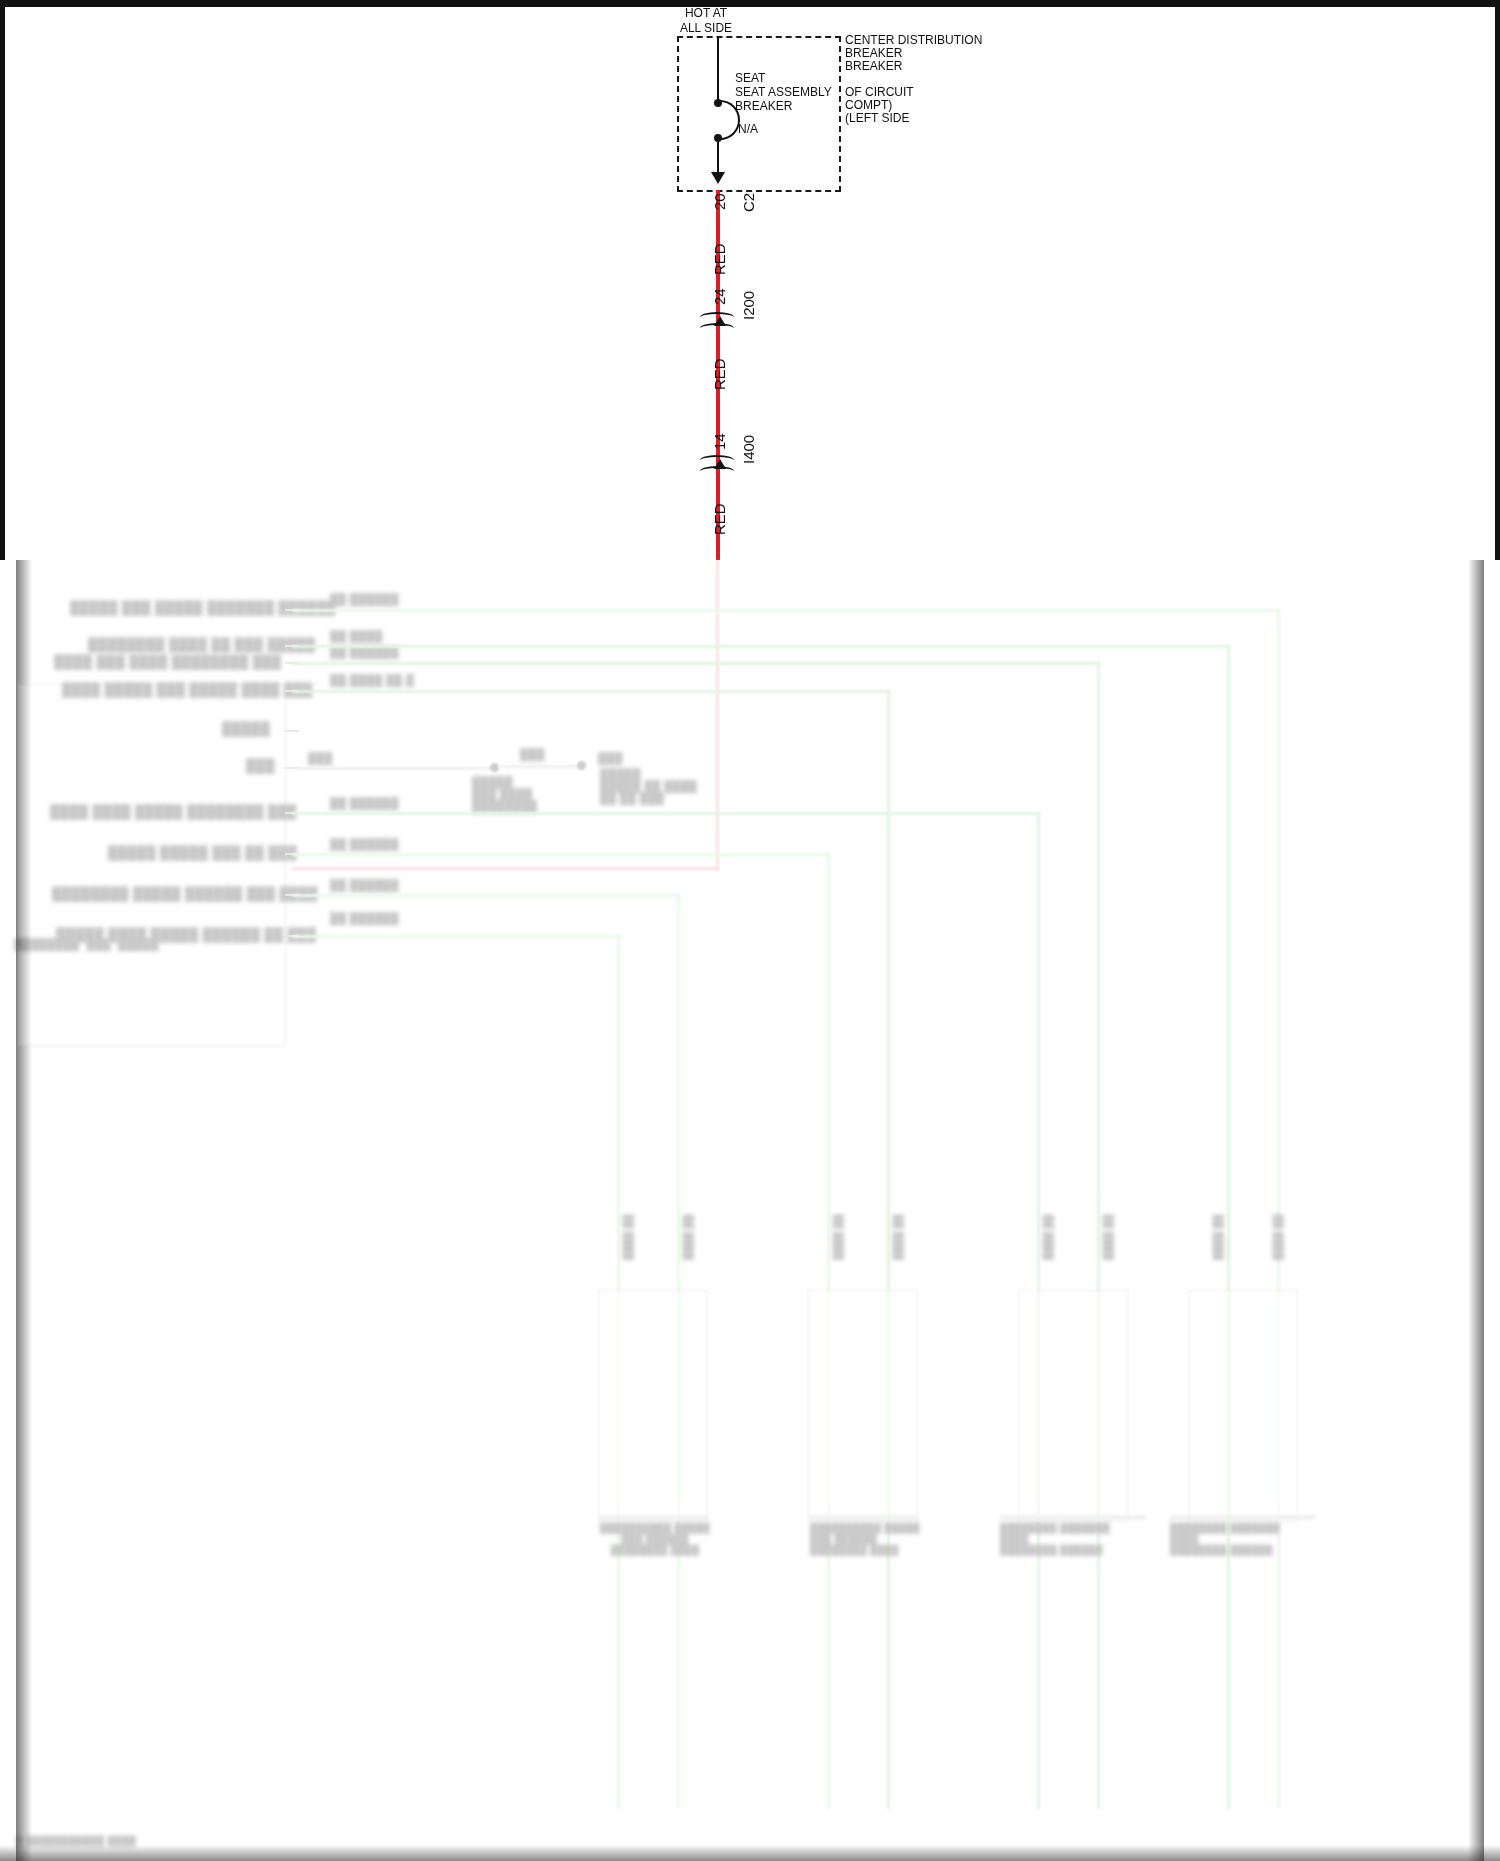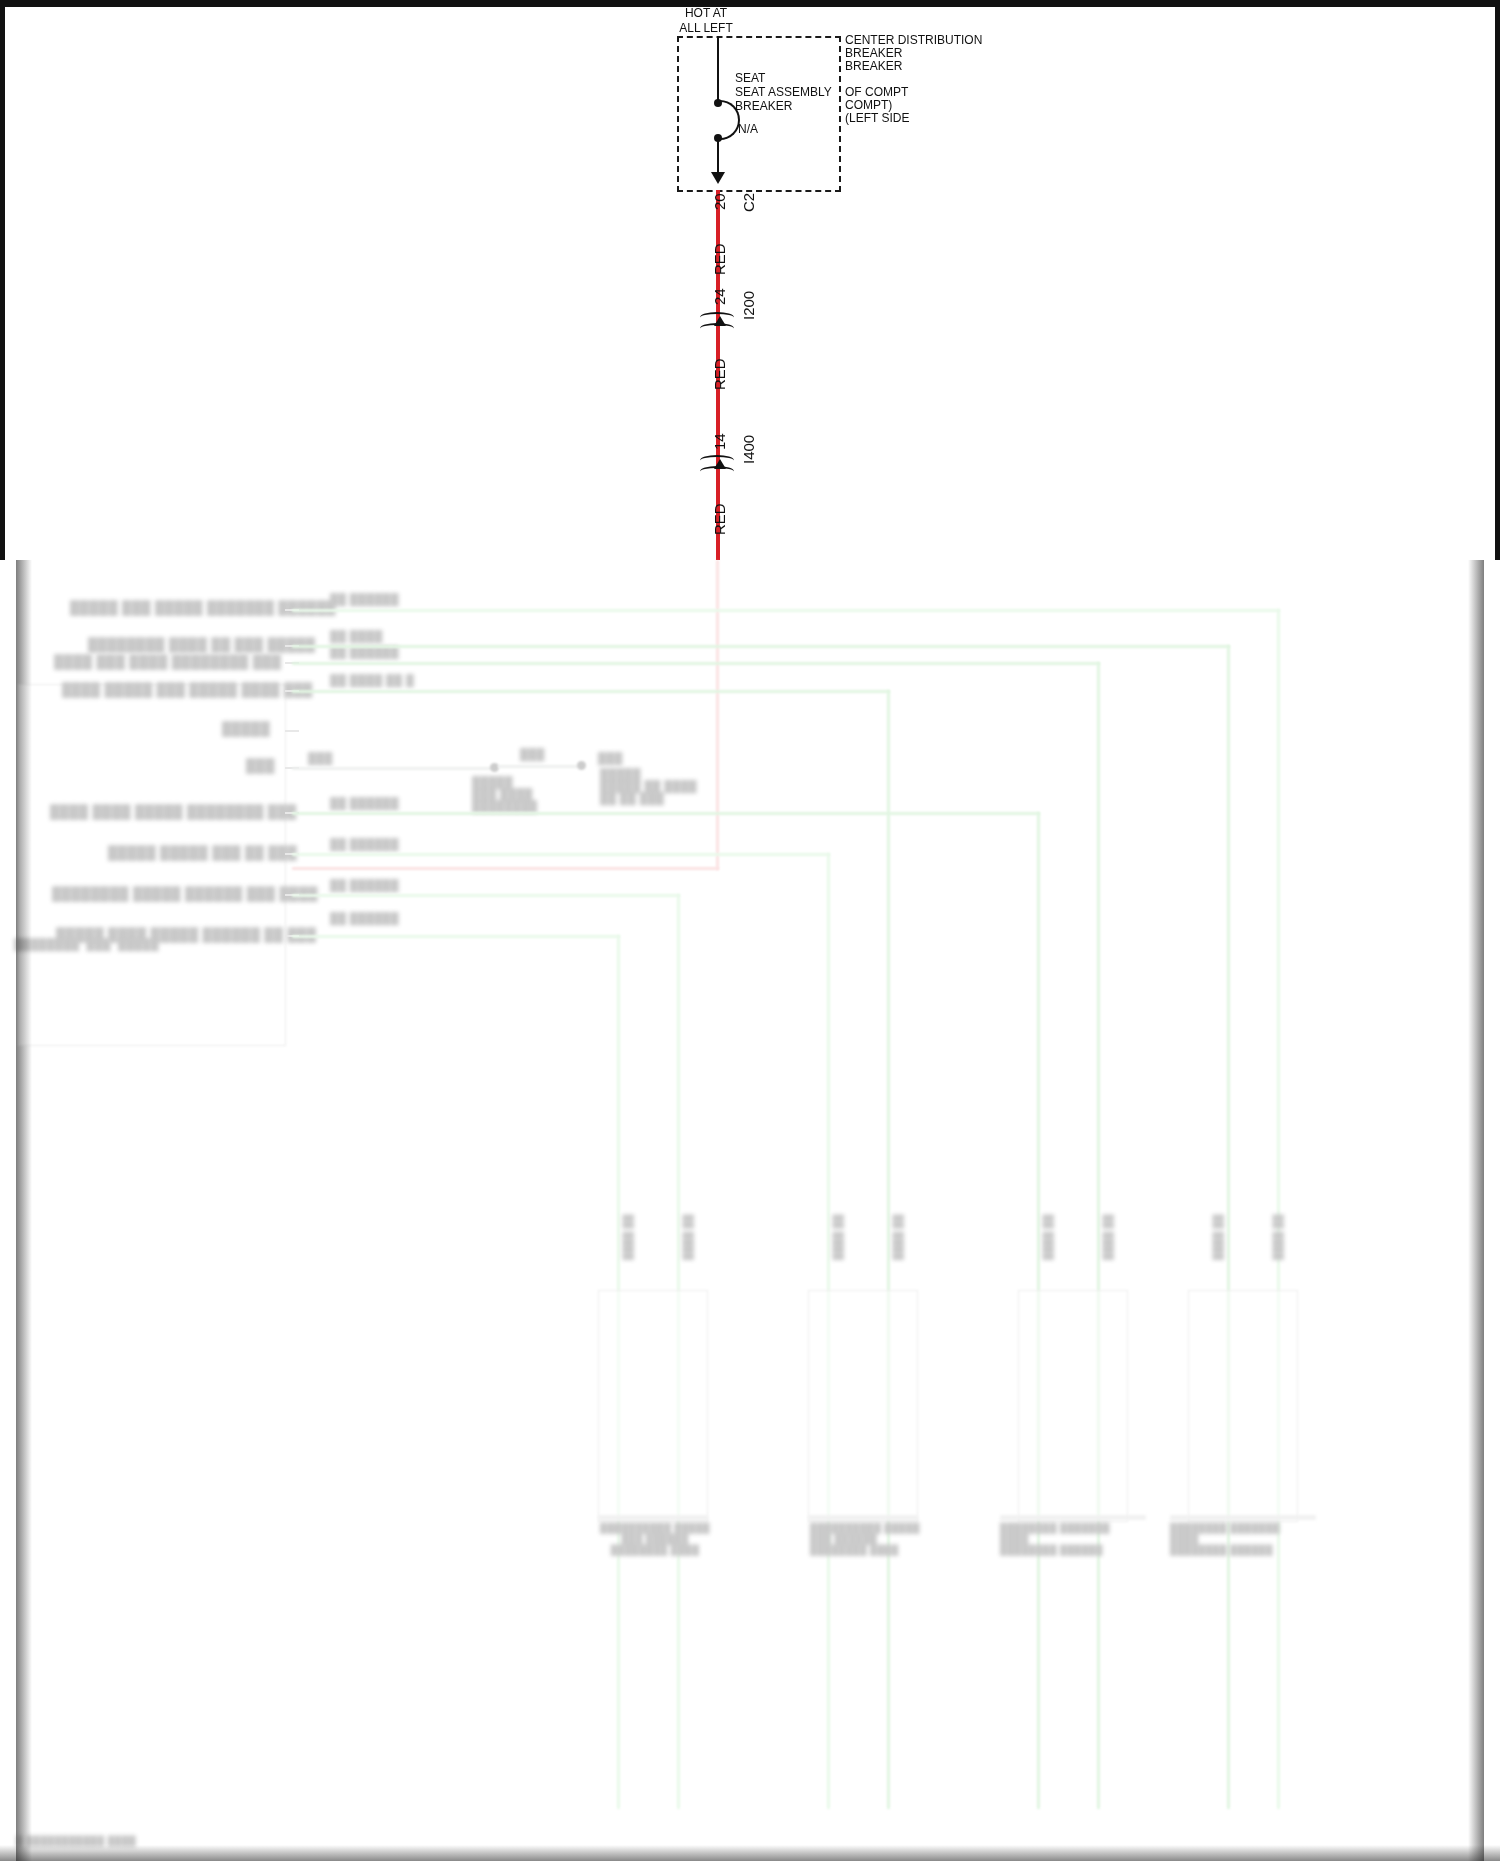--- a/index.html
+++ b/index.html
@@ -82,29 +82,29 @@
   .splice{position:absolute;width:9px;height:9px;border-radius:50%;background:#5a5a5a;filter:blur(1px);}
 </style>
 </head>
 <body>
 
 <div id="page">
 
   <div class="sheet-top"></div>
 
   <div class="t c" style="left:646px;top:6px;width:120px;">HOT AT</div>
-  <div class="t c" style="left:646px;top:21px;width:120px;">ALL LEFT</div>
+  <div class="t c" style="left:646px;top:21px;width:120px;">ALL SIDE</div>
 
   <div class="pdc-box"></div>
 
   <div class="t" style="left:845px;top:33px;">CENTER DISTRIBUTION</div>
   <div class="t" style="left:845px;top:46px;">BREAKER</div>
   <div class="t" style="left:845px;top:59px;">BREAKER</div>
   <div class="t" style="left:845px;top:72px;margin-top:39px;">(LEFT SIDE</div>
-  <div class="t" style="left:845px;top:85px;">OF COMPT</div>
+  <div class="t" style="left:845px;top:85px;">OF CIRCUIT</div>
   <div class="t" style="left:845px;top:98px;">COMPT)</div>
 
   <div class="vline" style="left:717px;top:36px;height:67px;"></div>
   <div class="dot" style="left:714px;top:99px;"></div>
   <div class="breaker-arc" style="left:718px;top:100px;"></div>
   <div class="dot" style="left:714px;top:134px;"></div>
   <div class="vline" style="left:717px;top:138px;height:40px;"></div>
   <div class="arrow-dn" style="left:711px;top:172px;"></div>
 
   <div class="t" style="left:735px;top:71px;">SEAT</div>

